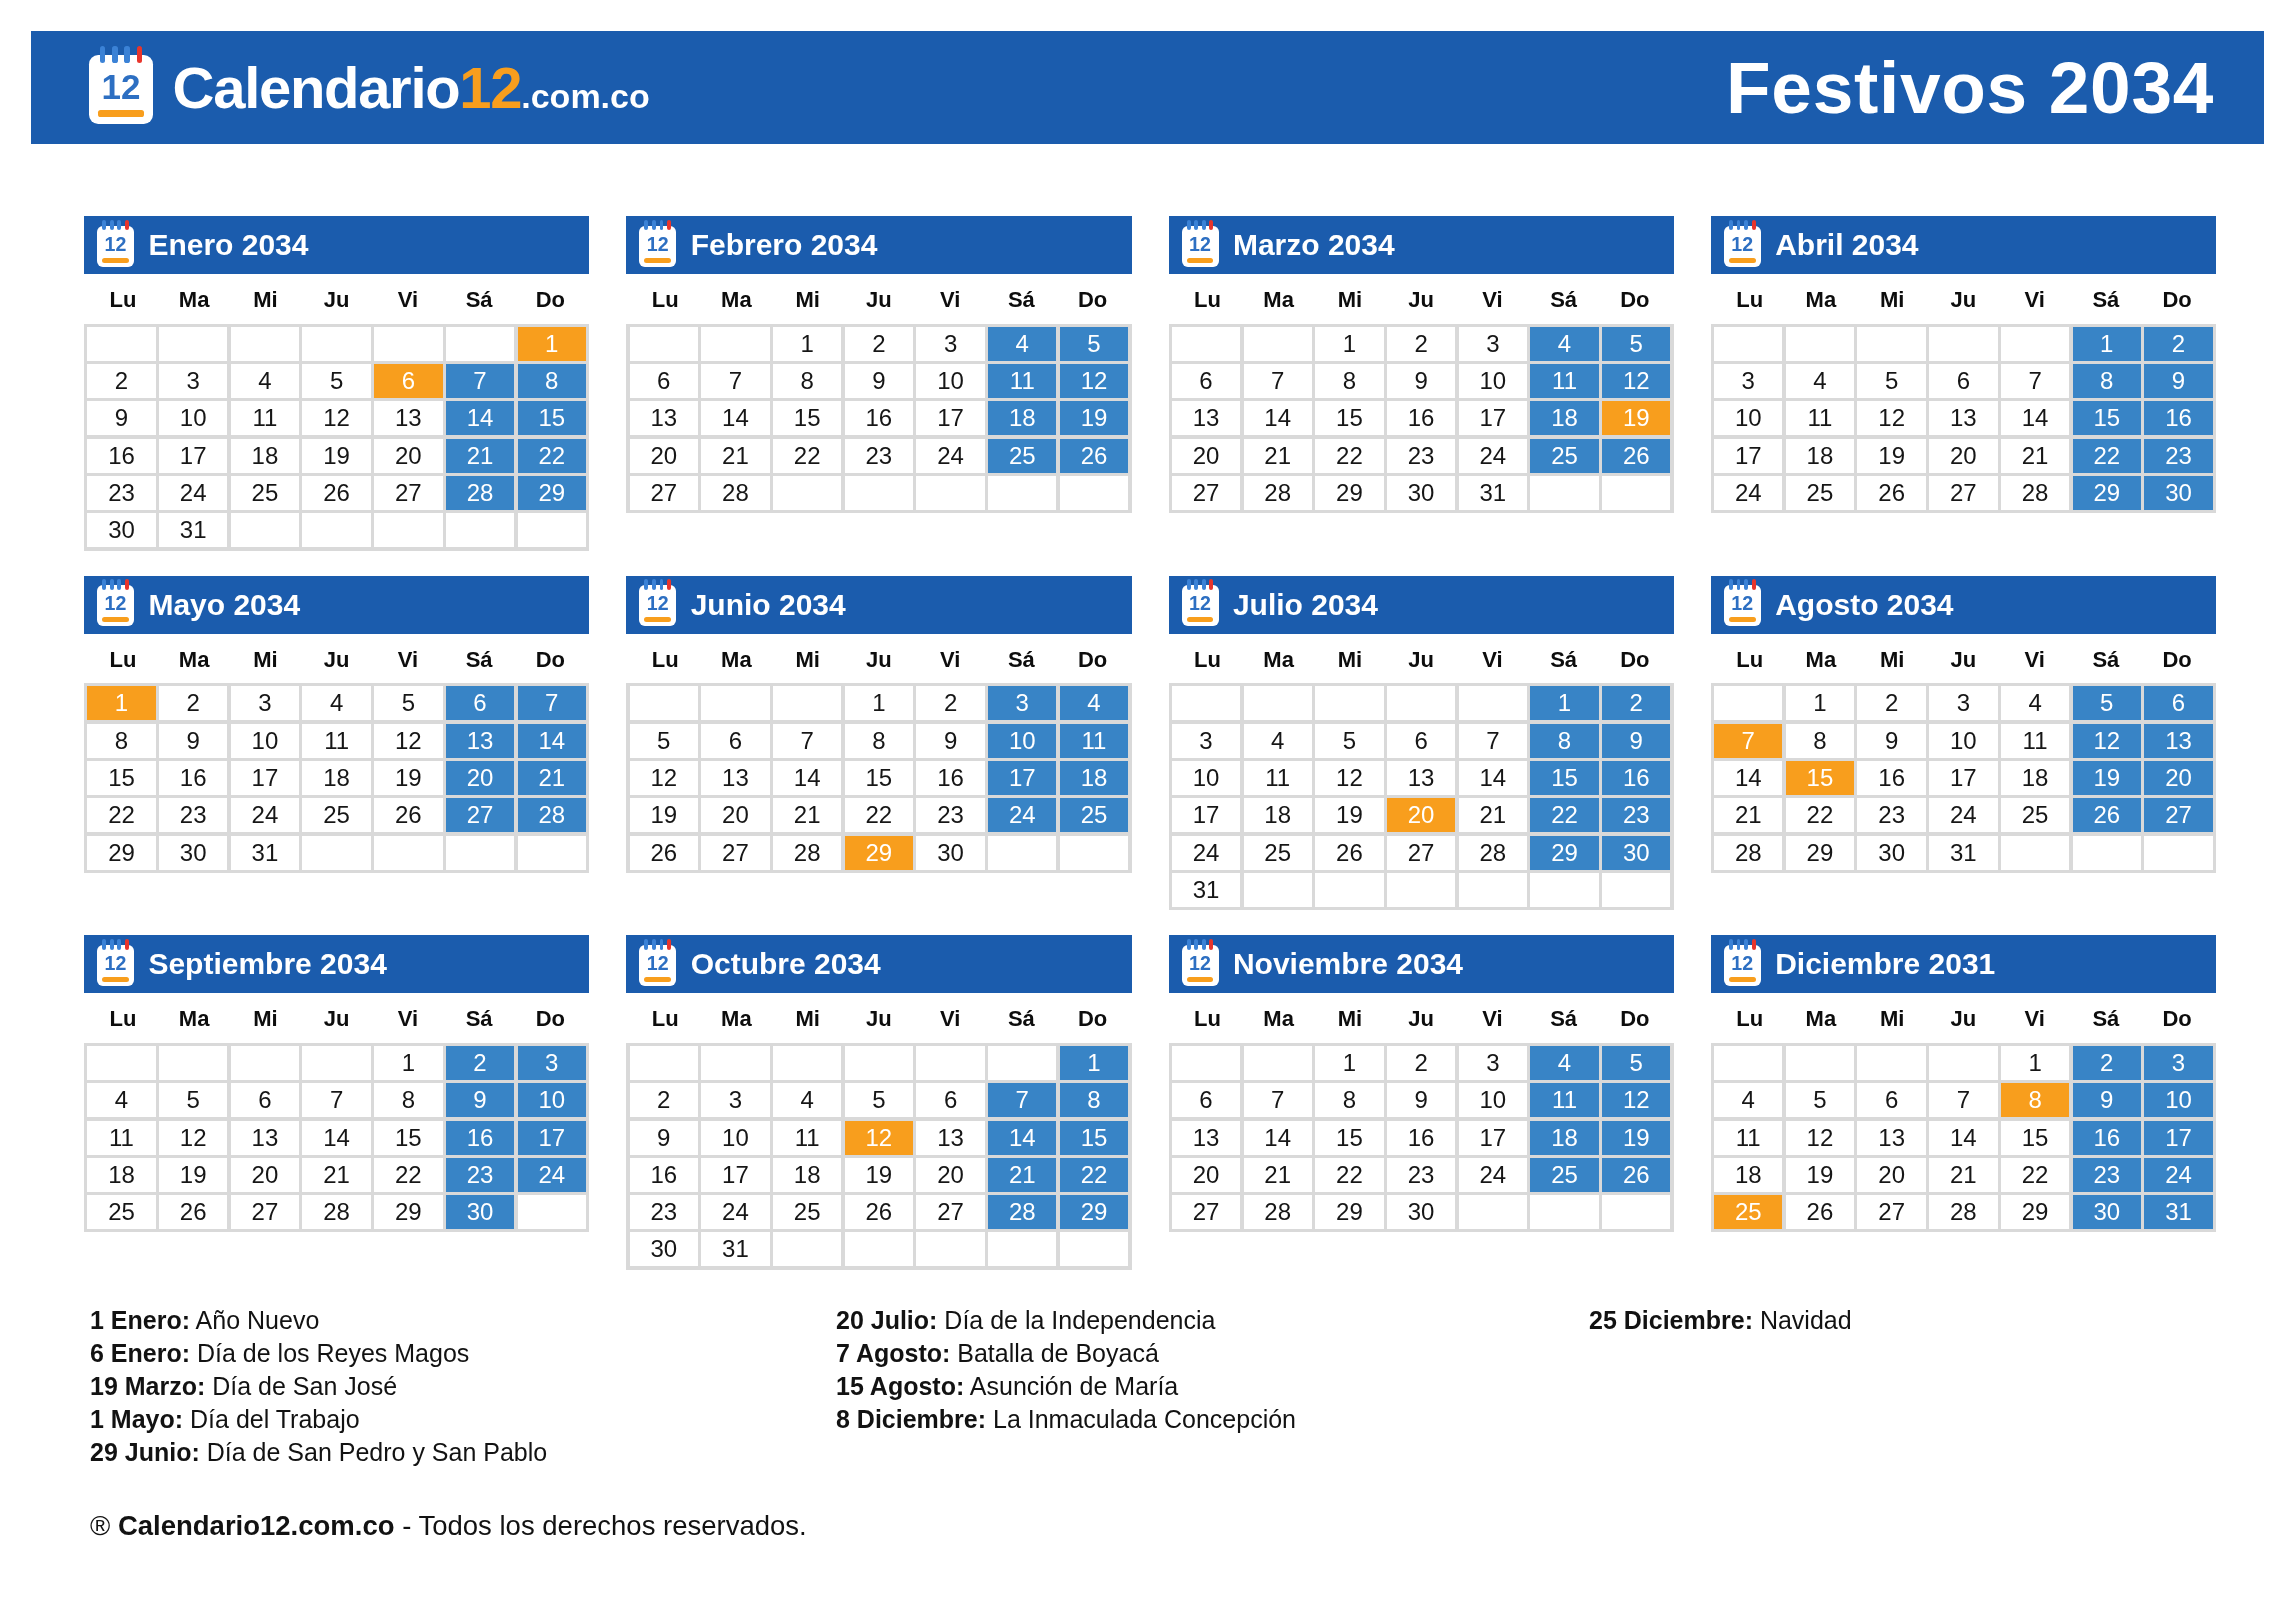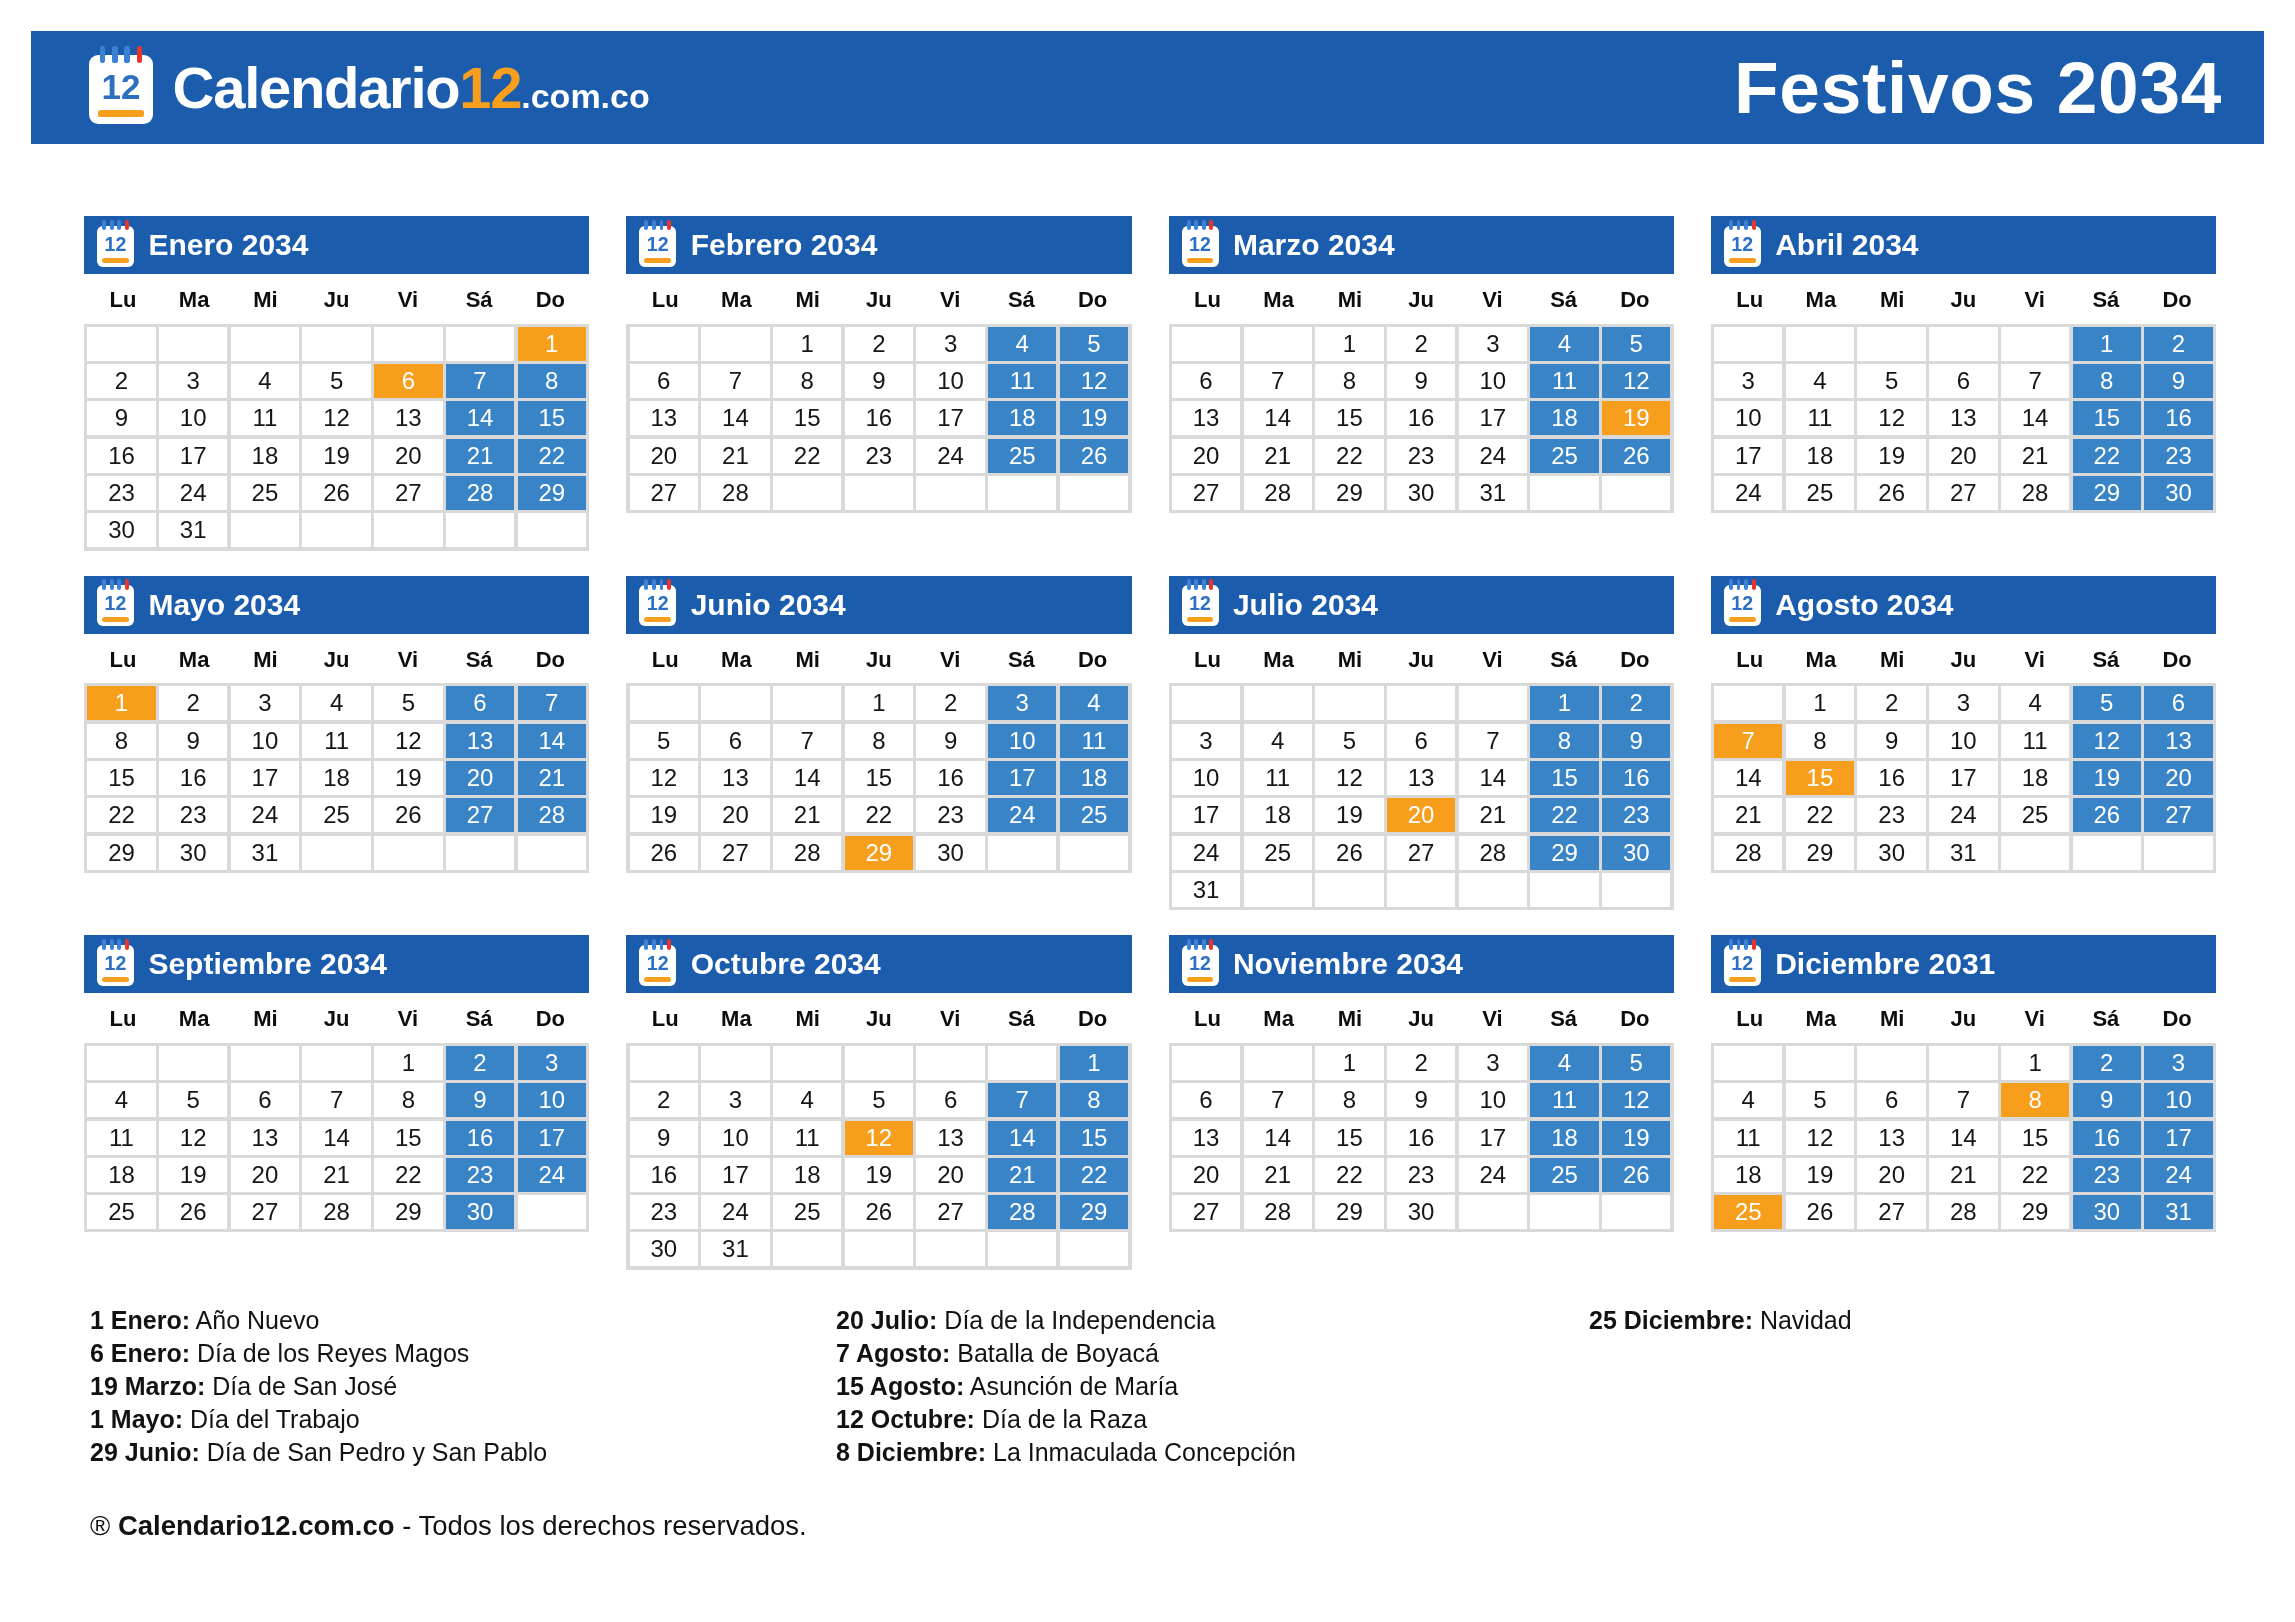--- a/index.html
+++ b/index.html
@@ -35,21 +35,21 @@
   }
   .cal-icon.big::after{left:9.2px;right:9.2px;bottom:6.5px;height:7.9px;}
   .pins{position:absolute;display:flex;justify-content:space-between;}
   .cal-icon.big .pins{top:-9.2px;left:10.5px;right:10.5px;}
   .pins i{display:block;background:#3b82d6;border-radius:2.6px;}
   .cal-icon.big .pins i{width:5.9px;height:17px;}
   .pins i.red{background:#e8352c;}
   .brand{color:#fff;font-size:58px;font-weight:bold;letter-spacing:-1.3px;white-space:nowrap;}
   .brand .num{color:var(--orange);}
   .brand .suffix{font-size:34px;letter-spacing:0;}
-  .page-title{color:#ffffff;font-size:73px;font-weight:bold;margin:0;letter-spacing:0.7px;}
+  .page-title{color:#ffffff;font-size:73px;font-weight:bold;margin:8px;letter-spacing:0.7px;}
 
   
   .months{
     display:grid;grid-template-columns:repeat(4,1fr);
     column-gap:37px;row-gap:25px;
     margin:72px 79px 0 84px;align-items:start;
   }
   .month-header{
     background:var(--blue);height:58px;display:flex;align-items:center;
     gap:14.4px;padding:0 13px;
@@ -867,21 +867,20 @@
       <div class="leg-line"><b>1 Enero:</b><span> Año Nuevo</span></div>
       <div class="leg-line"><b>6 Enero:</b><span> Día de los Reyes Magos</span></div>
       <div class="leg-line"><b>19 Marzo:</b><span> Día de San José</span></div>
       <div class="leg-line"><b>1 Mayo:</b><span> Día del Trabajo</span></div>
       <div class="leg-line"><b>29 Junio:</b><span> Día de San Pedro y San Pablo</span></div>
     </div>
     <div>
       <div class="leg-line"><b>20 Julio:</b><span> Día de la Independencia</span></div>
       <div class="leg-line"><b>7 Agosto:</b><span> Batalla de Boyacá</span></div>
       <div class="leg-line"><b>15 Agosto:</b><span> Asunción de María</span></div>
-      <div class="leg-line"><b>12 Octubre:</b><span> Día de la Raza</span></div>
       <div class="leg-line"><b>8 Diciembre:</b><span> La Inmaculada Concepción</span></div>
     </div>
     <div>
       <div class="leg-line"><b>25 Diciembre:</b><span> Navidad</span></div>
     </div>
   </section>
 
 <footer class="footer">
   <span>®</span>
   <b>Calendario12.com.co</b>

